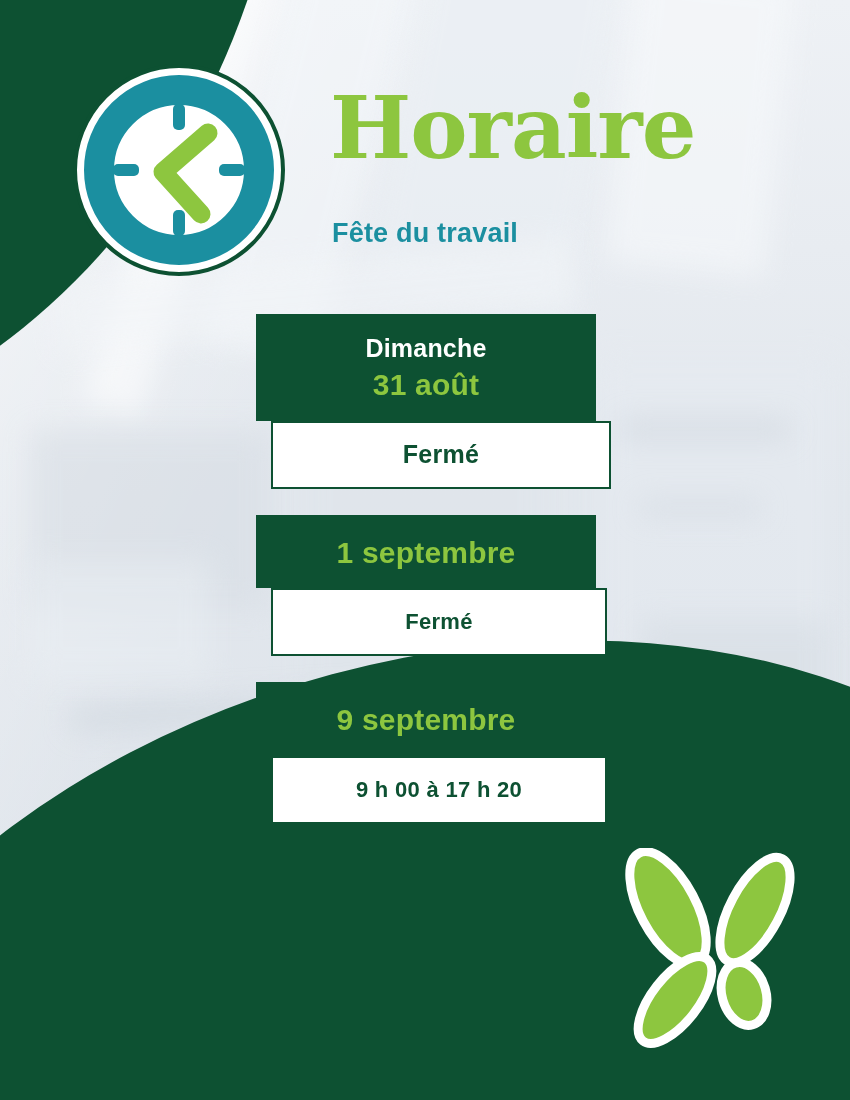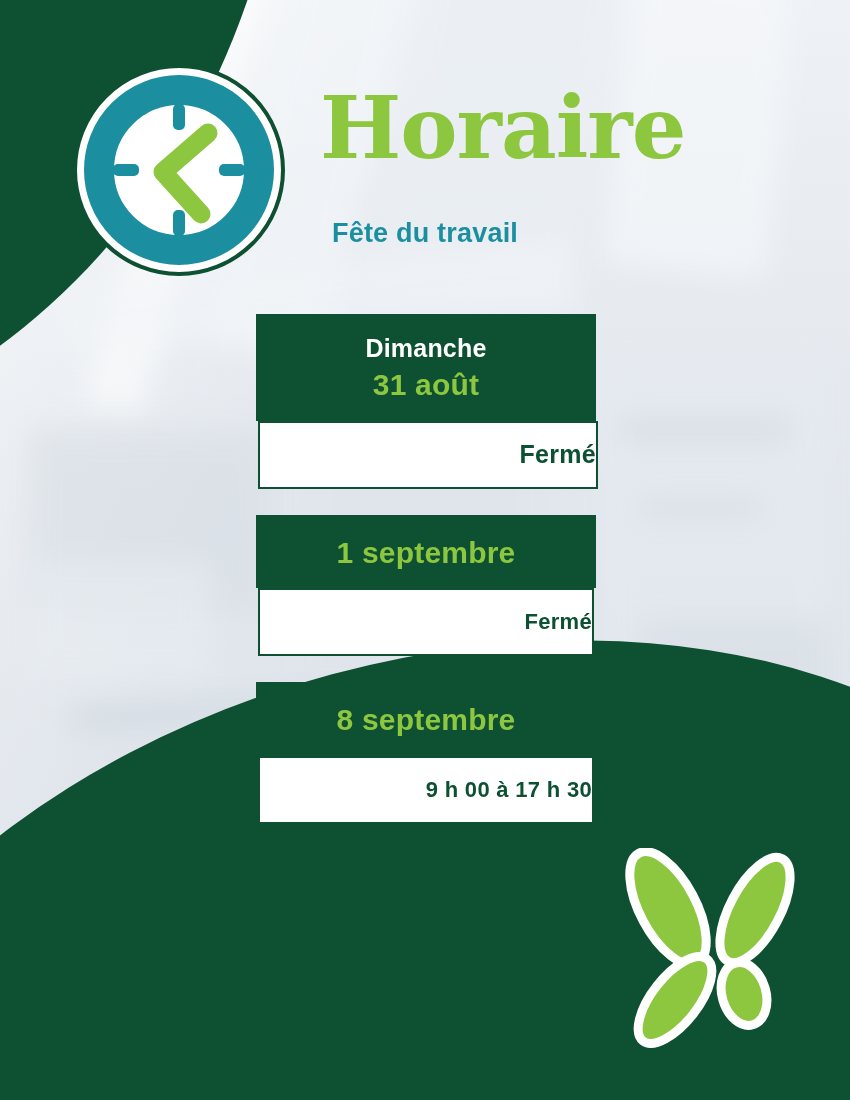--- a/index.html
+++ b/index.html
@@ -74,21 +74,21 @@
     position: absolute;
     left: 71px;
     top: 62px;
     width: 216px;
     height: 216px;
   }
 
   
   .title {
     position: absolute;
-    left: 320px;
+    left: 330px;
     top: 85px;
     font-family: "DejaVu Serif", serif;
     font-weight: bold;
     font-size: 86px;
     line-height: 1;
     color: #8dc63f;
     letter-spacing: -1px;
   }
   .subtitle {
     position: absolute;
@@ -124,27 +124,27 @@
   .card-date {
     color: #8dc63f;
     font-size: 30px;
     font-weight: bold;
     line-height: 1.32;
     letter-spacing: .2px;
   }
   .card-body {
     background: #ffffff;
     border: 2px solid #0d5132;
-    margin-left: 2px;
+    margin-left: 15px;
     width: 336px;
     box-sizing: border-box;
     height: 68px;
     display: flex;
     align-items: center;
-    justify-content: flex-end;
+    justify-content: center;
   }
   .card-body.wide { width: 340px; }
   .card-hours {
     color: #0d5132;
     font-size: 25px;
     font-weight: bold;
     letter-spacing: .3px;
   }
   .card-hours.small { font-size: 22px; }
 
@@ -215,24 +215,24 @@
       <div class="card-head">
         <div class="card-date">1 septembre</div>
       </div>
       <div class="card-body">
         <span class="card-hours small">Fermé</span>
       </div>
     </div>
 
     <div class="card">
       <div class="card-head">
-        <div class="card-date">8 septembre</div>
+        <div class="card-date">9 septembre</div>
       </div>
       <div class="card-body">
-        <span class="card-hours small">9 h 00 à 17 h 30</span>
+        <span class="card-hours small">9 h 00 à 17 h 20</span>
       </div>
     </div>
 
   </div>
 
   <div class="butterfly">
     <svg viewBox="0 0 195 200" width="195" height="200">
       <g>
 
         <ellipse cx="55" cy="60" rx="28" ry="62" transform="rotate(-28 55 60)" fill="#8dc63f" stroke="#ffffff" stroke-width="9"></ellipse>

